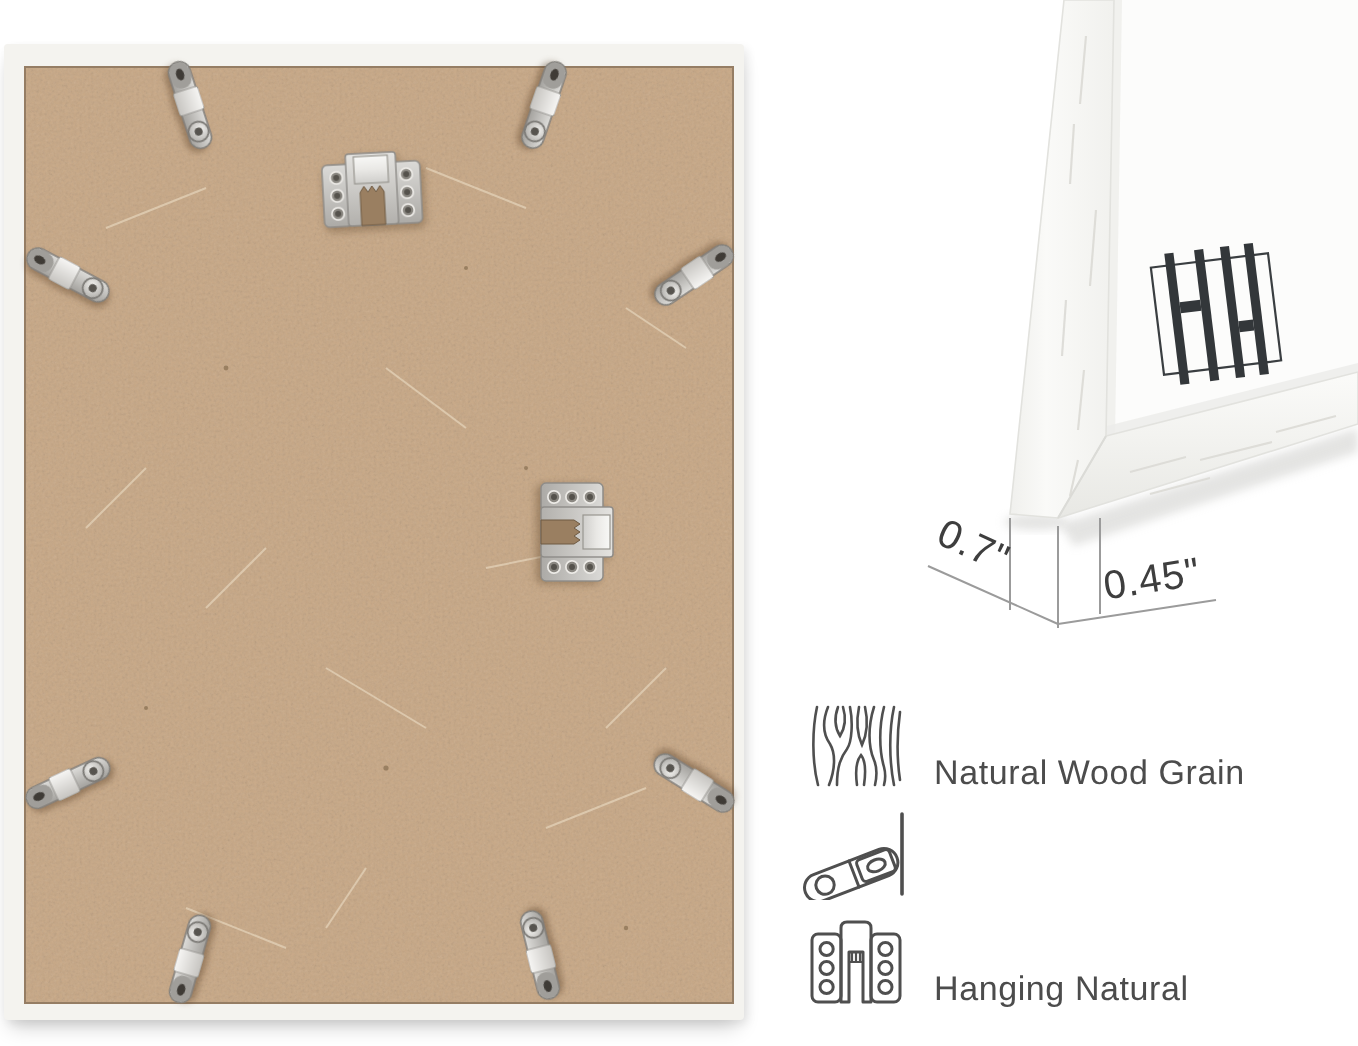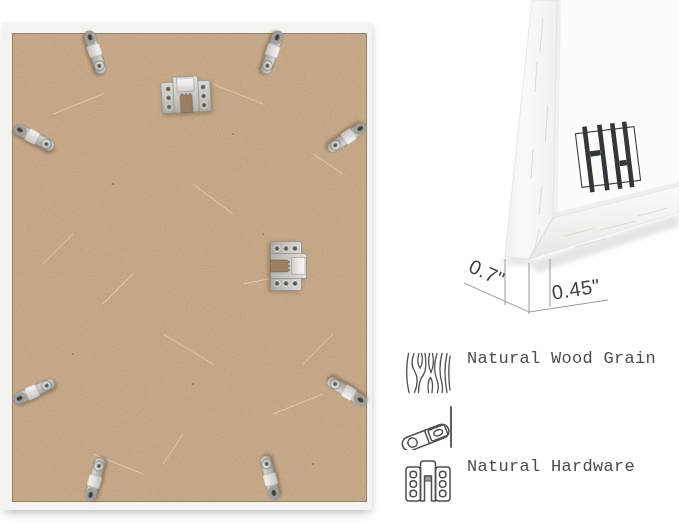--- a/index.html
+++ b/index.html
@@ -16,21 +16,21 @@
   .turnbutton{position:absolute;width:46px;height:13px;
               filter:drop-shadow(1px 2px 1.5px rgba(70,45,20,.38));}
   .turnbutton svg{display:block;}
   .hanger{position:absolute;filter:drop-shadow(1px 2px 2px rgba(70,45,20,.35));}
   
   .corner-photo{position:absolute;left:440px;top:0;width:239px;height:330px;}
   .corner-photo svg{display:block;}
   .corner-photo text{font-family:"Liberation Sans",sans-serif;letter-spacing:.5px;}
   
   .features{position:absolute;left:399px;top:349px;width:272px;}
-  .feature-row{display:flex;align-items:flex-start;height:48px;margin-bottom:6px;font-family:Liberation Mono, monospace;}
+  .feature-row{display:flex;align-items:flex-end;height:48px;margin-bottom:6px;}
   .feature-icon{width:58px;height:48px;display:flex;align-items:center;justify-content:center;flex:0 0 58px;}
   .feature-icon svg{display:block;}
   .feature-label{margin-left:10px;font-size:17px;font-weight:300;color:#4c4c4c;
                  letter-spacing:.3px;white-space:nowrap;}
   .defs-holder{position:absolute;width:0;height:0;overflow:hidden;}
 </style>
 </head>
 <body>
 
 <svg class="defs-holder" aria-hidden="true">
@@ -288,17 +288,17 @@
           <path d="M15.5,42 V5 Q15.5,2 18.5,2 H27.5 Q30.5,2 30.5,5 V42 H26.5 V17 H19.5 V42 Z" stroke-linejoin="round"></path>
           <path d="M19.5,22 H26.5 M21,17 V22 M23,17 V22 M25,17 V22" stroke-width="1.1"></path>
           <circle cx="8.3" cy="15.5" r="3.3"></circle>
             <circle cx="8.3" cy="25" r="3.3"></circle>
             <circle cx="8.3" cy="34.5" r="3.3"></circle>
           <circle cx="37.7" cy="15.5" r="3.3"></circle>
             <circle cx="37.7" cy="25" r="3.3"></circle>
             <circle cx="37.7" cy="34.5" r="3.3"></circle>
         </svg>
       </div>
-      <span class="feature-label">Natural Hardware</span>
+      <span class="feature-label">Hanging Natural</span>
     </div>
 
   </section>
 </div>
 
 </body></html>

